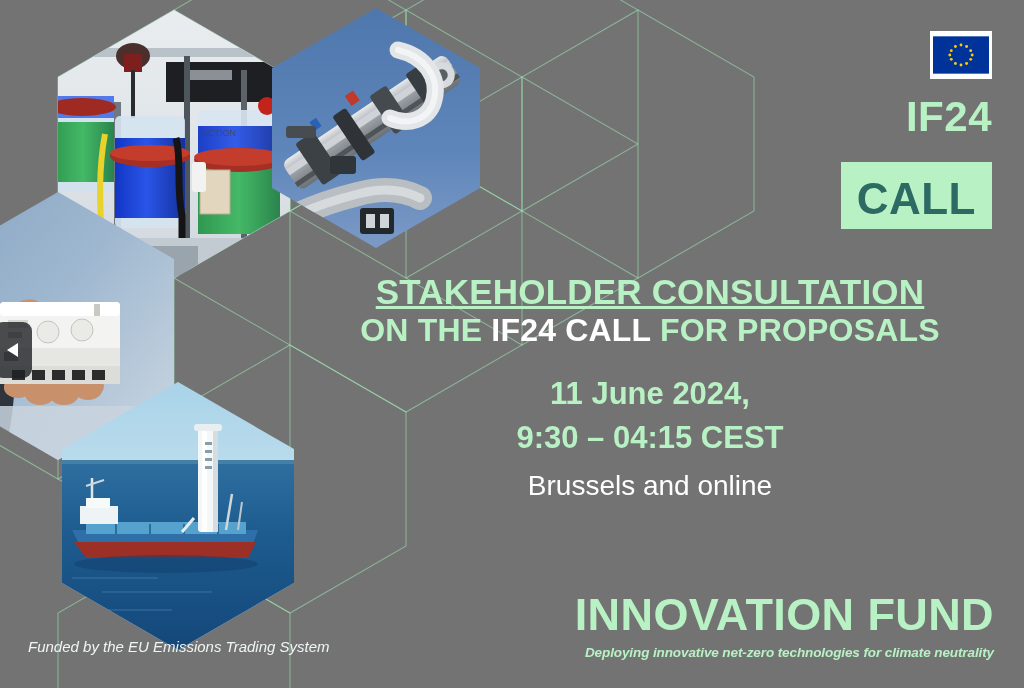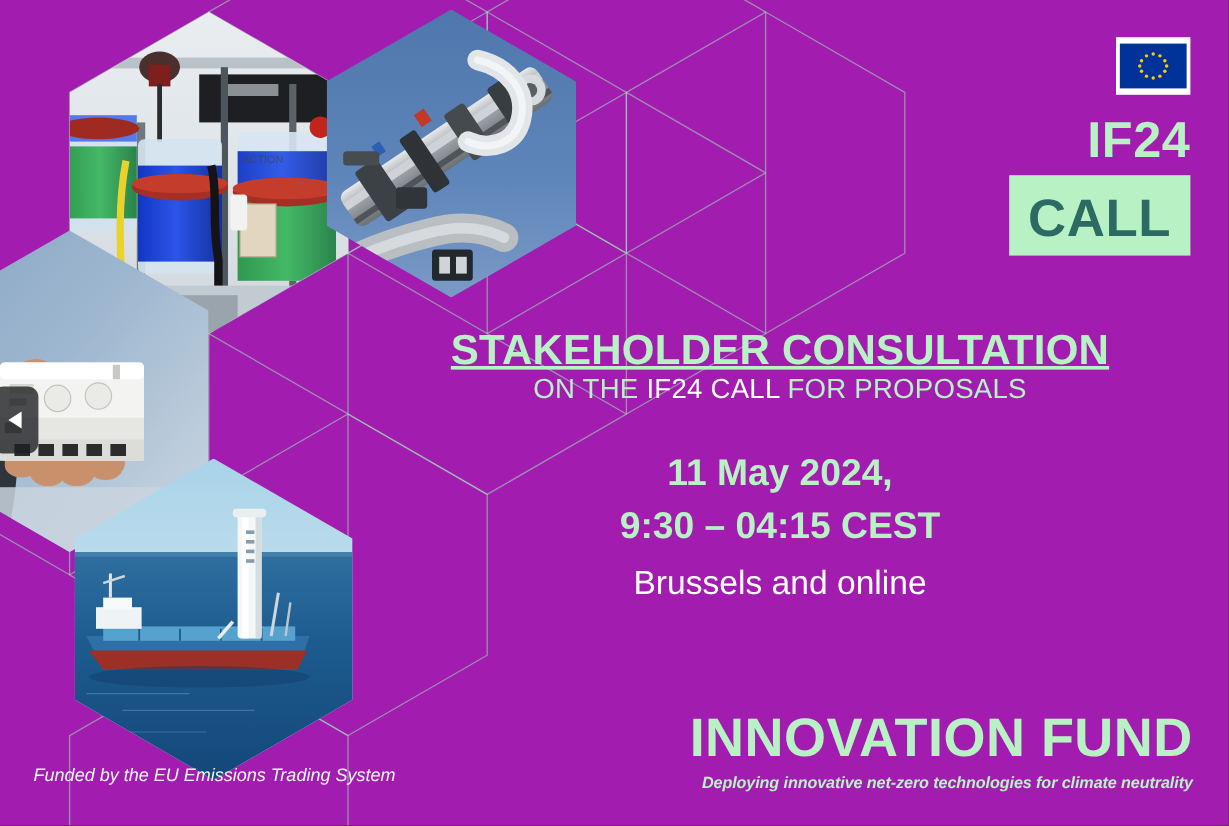--- a/index.html
+++ b/index.html
@@ -6,21 +6,21 @@
   html, body {
     margin: 0;
     padding: 0;
     background: #3a3a3a;
   }
   #banner {
     position: relative;
     width: 1024px;
     height: 688px;
     overflow: hidden;
-    background: #a21caf;
+    background: #737373;
     font-family: "Liberation Sans", sans-serif;
     -webkit-font-smoothing: antialiased;
   }
 
   
   .hexgrid {
     position: absolute;
     inset: 0;
     pointer-events: none;
   }
@@ -78,21 +78,21 @@
     top: 96px;
     text-align: right;
     line-height: 1;
   }
   #if24-text {
     display: block;
     color: #b8f2c4;
     font-size: 42px;
     font-weight: bold;
     letter-spacing: 0.5px;
-    margin-bottom: 8px;
+    margin-bottom: 24px;
   }
   #call-box {
     display: inline-block;
     background: #b8f2c4;
     color: #2d6a63;
     font-size: 44px;
     font-weight: bold;
     letter-spacing: 0.5px;
     padding: 15px 16px 8px 16px;
   }
@@ -110,22 +110,22 @@
     color: #b8f2c4;
     font-size: 35px;
     font-weight: bold;
     letter-spacing: 0.2px;
     line-height: 1.12;
     text-decoration: underline;
   }
   #headline-line2 {
     display: block;
     color: #b8f2c4;
-    font-size: 23px;
-    font-weight: normal;
+    font-size: 32px;
+    font-weight: bold;
     letter-spacing: 0.2px;
     line-height: 1.2;
   }
   .hl-white { color: #ffffff; }
 
   
   #event-when {
     position: absolute;
     left: 300px;
     top: 372px;
@@ -455,21 +455,21 @@
     <span id="if24-text">IF24</span>
     <span id="call-box">CALL</span>
   </div>
 
   <div id="headline">
     <span id="headline-line1">STAKEHOLDER CONSULTATION</span>
     <span id="headline-line2"><span>ON THE </span><span class="hl-white">IF24 CALL</span><span> FOR PROPOSALS</span></span>
   </div>
 
   <div id="event-when">
-    <span>11 May 2024,</span>
+    <span>11 June 2024,</span>
     <span>9:30 – 04:15 CEST</span>
   </div>
 
   <div id="innovation-fund">
     <span id="if-title">INNOVATION FUND</span>
     <span id="if-tagline">Deploying innovative net-zero technologies for climate neutrality</span>
   </div>
 
   <div id="event-where">Brussels and online</div>
 

